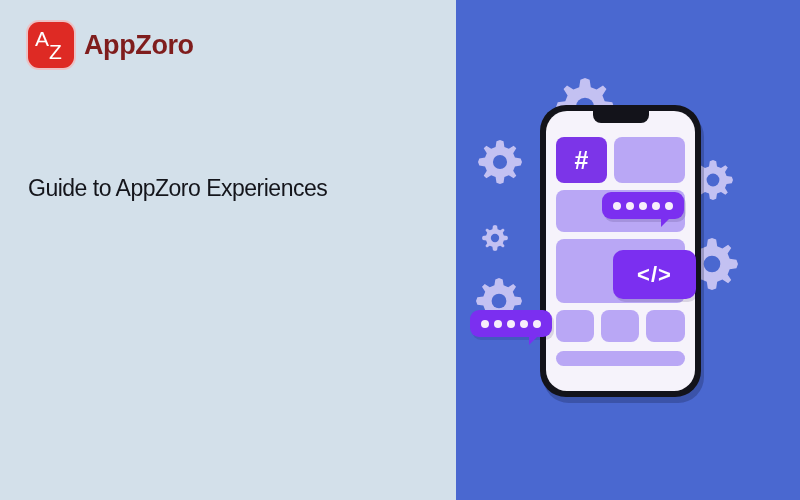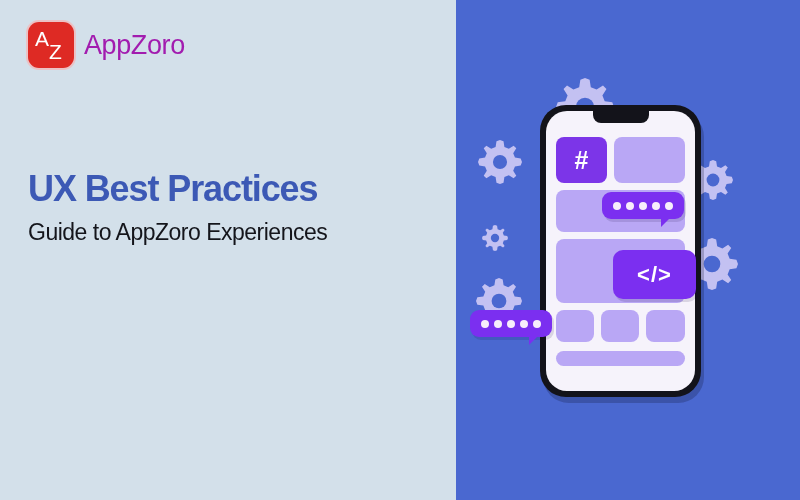--- a/index.html
+++ b/index.html
@@ -55,22 +55,22 @@
     top: 6px;
     font-size: 21px;
   }
   .brand-mark .az-z {
     left: 21px;
     top: 19px;
     font-size: 21px;
   }
   .brand-name {
     font-size: 27px;
-    font-weight: 400;
-    color: #a21caf;
+    font-weight: 700;
+    color: #7f1d1d;
     letter-spacing: -0.4px;
   }
   .headline-block {
     position: absolute;
     left: 28px;
     top: 166px;
     width: 420px;
   }
   .headline-1,
   .headline-2 {
@@ -200,21 +200,20 @@
 
     <div class="brand">
       <div class="brand-mark">
         <span class="az-a">A</span>
         <span class="az-z">Z</span>
       </div>
       <div class="brand-name">AppZoro</div>
     </div>
 
     <div class="headline-block">
-      <div class="headline-2">UX Best Practices</div>
       <div class="subhead">Guide to AppZoro Experiences</div>
     </div>
 
   </div>
 
   <div class="right-panel">
 
     <div class="gear" style="left:100px; top:78px;">
       <svg width="58" height="58" viewBox="0 0 100 100" fill="currentColor">
         <path d="M50 0 L58 3 L60 16 L70 20 L81 13 L87 19 L80 30 L84 40 L97 42 L100 50 L97 58 L84 60 L80 70 L87 81 L81 87 L70 80 L60 84 L58 97 L50 100 L42 97 L40 84 L30 80 L19 87 L13 81 L20 70 L16 60 L3 58 L0 50 L3 42 L16 40 L20 30 L13 19 L19 13 L30 20 L40 16 L42 3 Z"></path>

